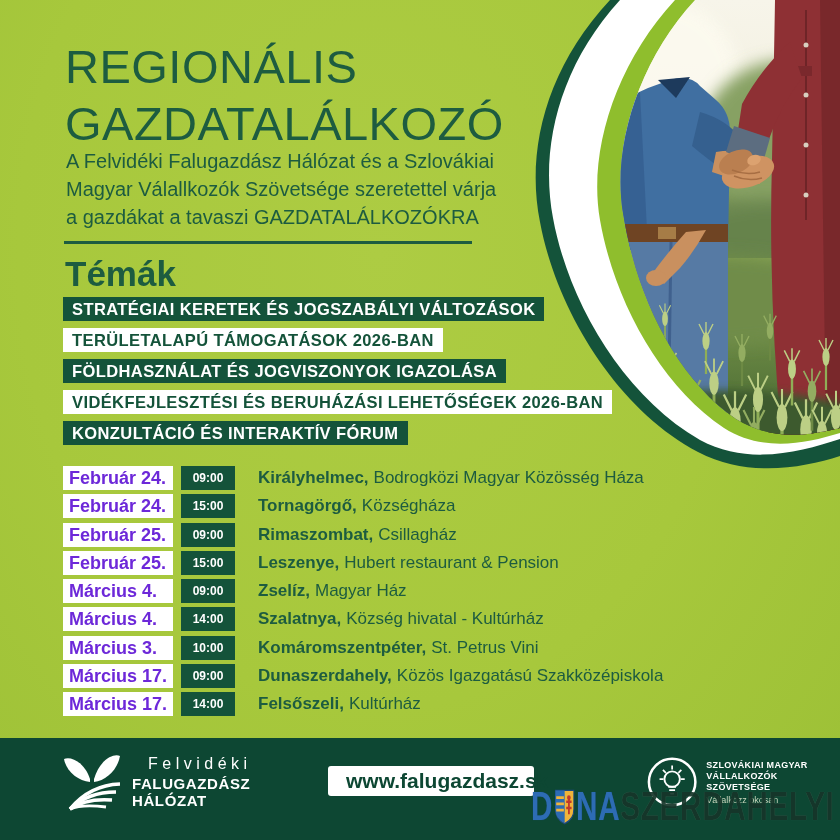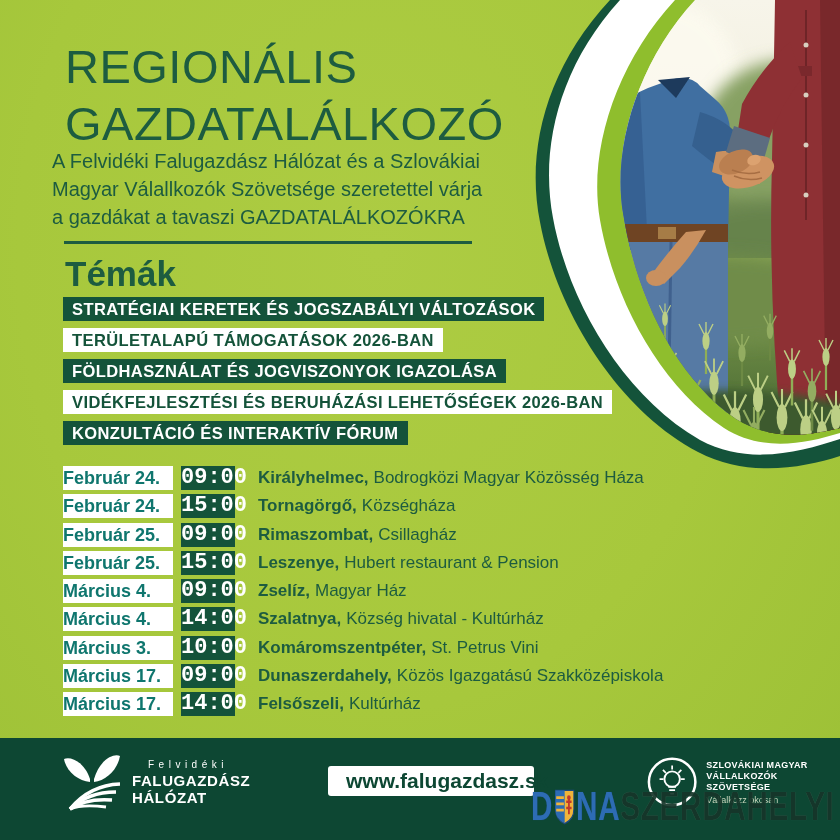--- a/index.html
+++ b/index.html
@@ -6,42 +6,42 @@
   .canvas{
     position:relative;width:840px;height:840px;overflow:hidden;
     background:radial-gradient(ellipse at 45% 30%, #adcc43 0%, #a7c83c 55%, #9cc036 100%);
     font-family:"Liberation Sans", sans-serif;
   }
   svg.flourish{position:absolute;left:0;top:0;z-index:0;}
   .content{position:absolute;left:0;top:0;width:840px;height:840px;z-index:1;}
 
   .title{position:absolute;left:65px;top:38px;color:#1d5c40;font-weight:normal;
          font-size:47px;line-height:57px;letter-spacing:.5px;}
-  .intro{position:absolute;left:52px;top:147px;color:#1d5c40;font-size:20px;line-height:28px;}
+  .intro{position:absolute;left:66px;top:147px;color:#1d5c40;font-size:20px;line-height:28px;}
   .divider{position:absolute;left:64px;top:241px;width:408px;height:3px;background:#1d5c40;}
   .topics-heading{position:absolute;left:65px;top:254px;color:#1d5c40;font-weight:bold;font-size:35px;}
   .topics{position:absolute;left:63px;top:297px;}
   .topic{display:table;height:24px;line-height:24px;padding:0 9px;margin-bottom:7px;
          font-size:16.5px;font-weight:bold;letter-spacing:.4px;white-space:nowrap;}
   .t-dark{background:#14533a;color:#ffffff;}
   .t-light{background:#ffffff;color:#14533a;}
 
   .schedule{position:absolute;left:63px;top:466px;display:flex;flex-direction:column;gap:4.3px;}
   .srow{display:flex;align-items:center;height:24px;white-space:nowrap;}
   .date-badge{display:inline-block;width:110px;height:24px;line-height:24px;background:#ffffff;
-              color:#0f766e;font-weight:bold;font-size:18px;box-sizing:border-box;}
+              color:#6d28d9;font-weight:bold;font-size:18px;padding-left:6px;box-sizing:border-box;}
   .time-badge{display:inline-block;width:54px;height:24px;line-height:24px;background:#14533a;
-              color:#ffffff;font-weight:bold;font-size:22px;text-align:center;margin-left:8px;font-family:Liberation Mono, monospace;}
+              color:#ffffff;font-weight:bold;font-size:12px;text-align:center;margin-left:8px;}
   .loc{margin-left:23px;font-size:17px;color:#1d5c40;}
   .loc b{font-weight:bold;margin-right:5px;}
 
   .footer{position:absolute;left:0;bottom:0;width:840px;height:102px;background:#0d4733;z-index:2;}
   .fg-logo{position:absolute;left:62px;top:13px;display:flex;align-items:center;}
   .fg-text{margin-left:10px;color:#ffffff;}
-  .fg-small{font-size:10px;letter-spacing:4.5px;margin-bottom:2px;padding-left:16px;}
+  .fg-small{font-size:16px;letter-spacing:4.5px;margin-bottom:2px;padding-left:16px;}
   .fg-big{font-size:15px;font-weight:bold;letter-spacing:.6px;line-height:17px;}
   .site-pill{position:absolute;left:328px;top:28px;width:206px;height:30px;background:#ffffff;
              border-radius:3px;display:flex;align-items:center;}
   .site-pill span{color:#0d4733;font-weight:bold;font-size:21px;margin-left:8px;}
   .site-pill svg{margin-left:10px;}
   .smvsz{position:absolute;left:646px;top:17px;display:flex;align-items:center;}
   .smvsz-text{margin-left:8px;color:#ffffff;}
   .smvsz-big{font-size:9px;font-weight:bold;letter-spacing:.3px;line-height:11px;}
   .smvsz-slogan{font-size:9px;color:#c9d6bd;margin-top:2px;}
 

